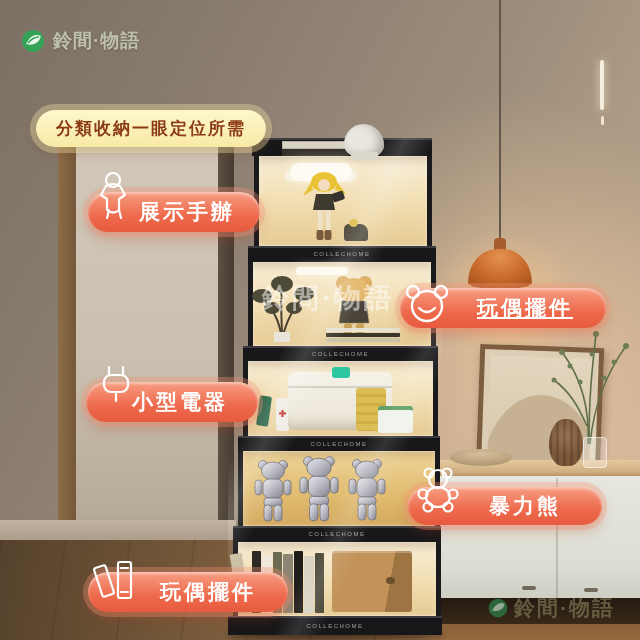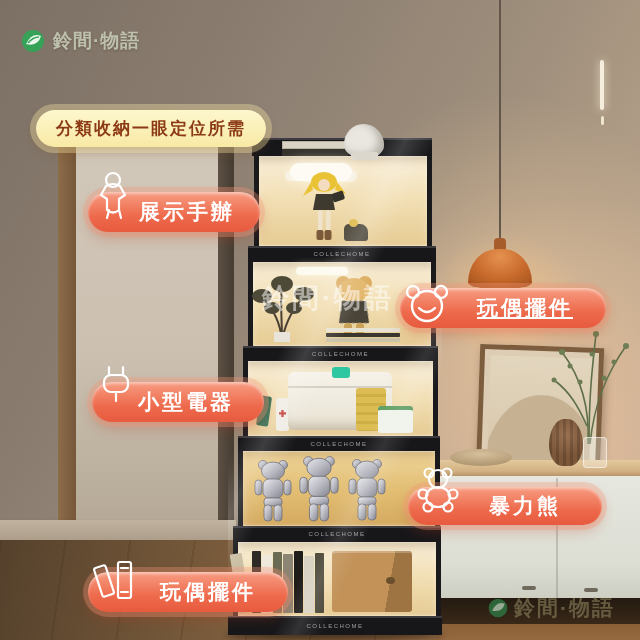--- a/index.html
+++ b/index.html
@@ -403,21 +403,21 @@
     </div>
   <svg class="pill-icon" style="left:402px;top:282px;" width="50" height="46" viewBox="0 0 50 46">
     <g stroke="#fff" stroke-width="2.4" fill="none" stroke-linecap="round">
       <circle cx="11" cy="10" r="6"></circle>
         <circle cx="39" cy="10" r="6"></circle>
       <circle cx="25" cy="24" r="15"></circle>
       <path d="M17 26 q8 8 16 0"></path>
     </g>
   </svg>
 
-  <div class="pill" style="left:92px;top:382px;width:156px;padding-left:16px;">
+  <div class="pill" style="left:86px;top:382px;width:156px;padding-left:16px;">
       <span>小型電器</span>
     </div>
   <svg class="pill-icon" style="left:96px;top:364px;" width="40" height="44" viewBox="0 0 40 44">
     <g stroke="#fff" stroke-width="2.2" fill="none" stroke-linecap="round" stroke-linejoin="round">
       <path d="M13 3 v8 M27 3 v8"></path>
       <rect x="8" y="11" width="24" height="17" rx="7"></rect>
       <path d="M20 28 v9"></path>
     </g>
   </svg>
 

